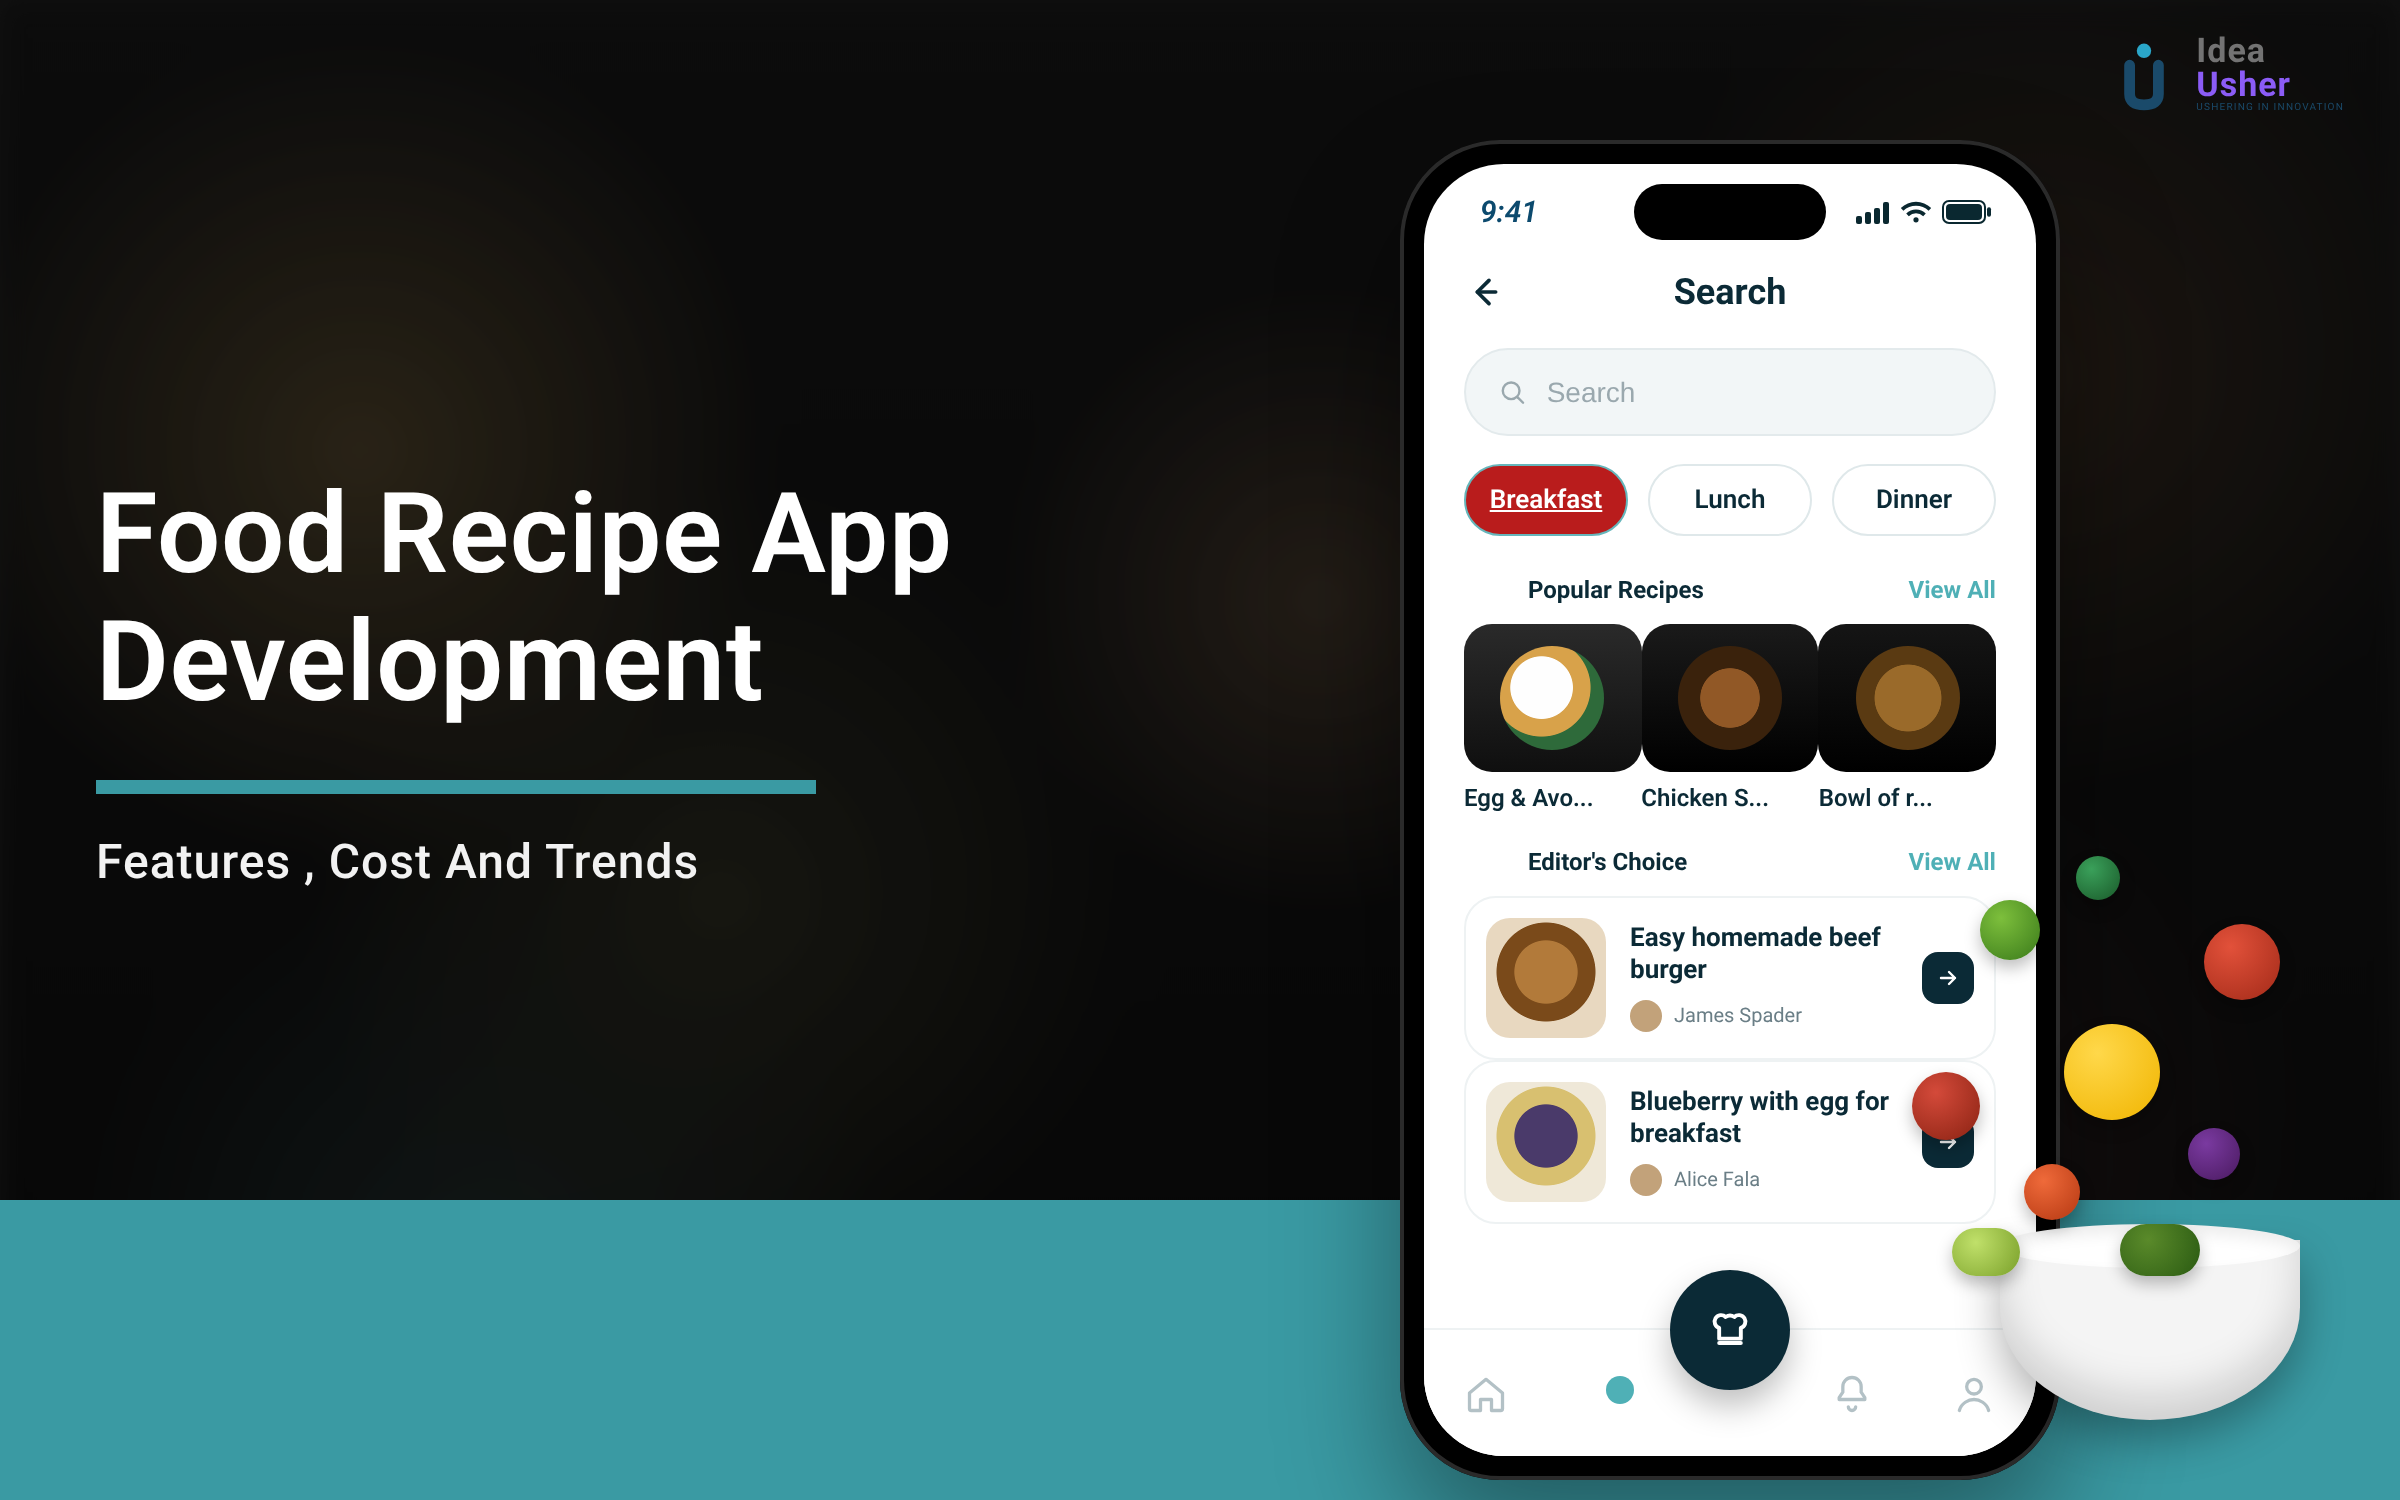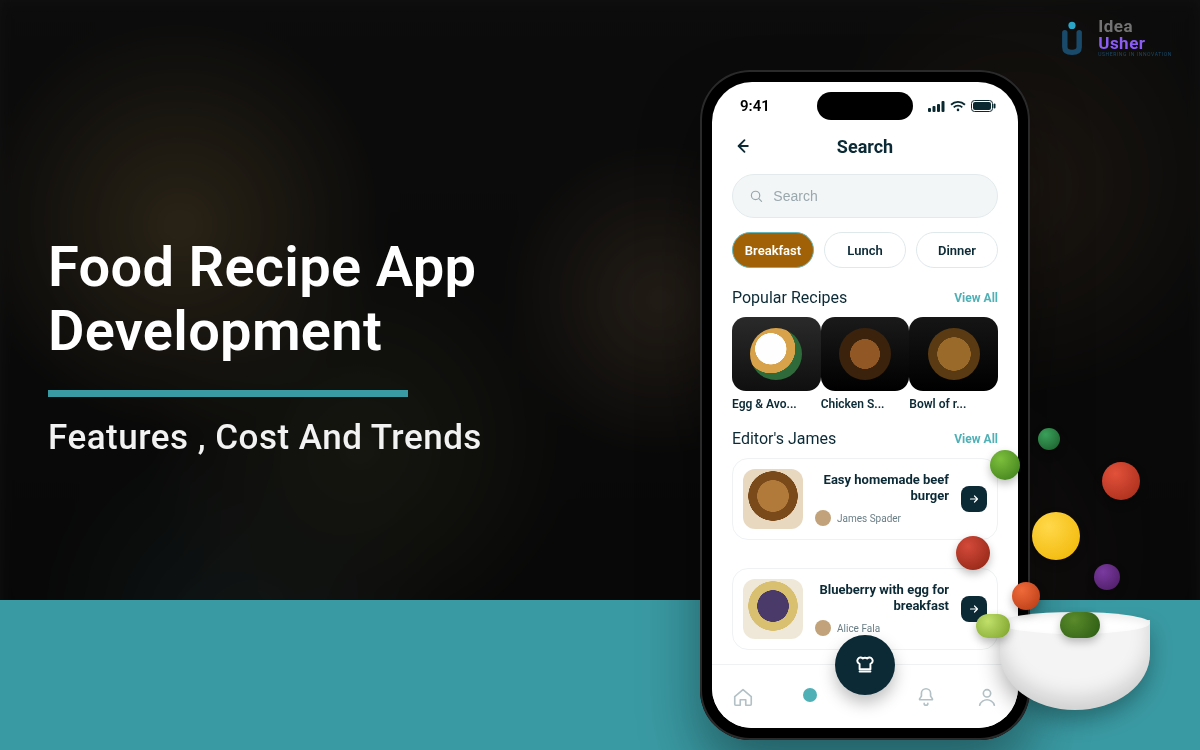--- a/index.html
+++ b/index.html
@@ -72,21 +72,21 @@
     font-weight: 600;
     letter-spacing: .3px;
   }
   .divider {
     width: 360px;
     height: 7px;
     background: #3a9aa3;
     margin: 26px 0 20px;
   }
   .subhead {
-    font-size: 35px;
+    font-size: 24px;
     font-weight: 500;
     letter-spacing: .5px;
     color: #f2f2f2;
   }
 
   
   .phone {
     position: absolute;
     top: 70px;
     left: 700px;
@@ -121,23 +121,24 @@
 
   
   .status-bar {
     height: 48px;
     display: flex;
     align-items: center;
     justify-content: space-between;
     padding: 0 22px 0 28px;
     font-size: 15px;
     font-weight: 600;
-    color: #000000;
+    color: #0c4a6e;
     position: relative;
     z-index: 3;
+    font-style: italic;
   }
   .status-right { display: flex; align-items: center; gap: 5px; }
   .status-right svg { display: block; }
 
   
   .header-row {
     display: flex;
     align-items: center;
     padding: 6px 20px 10px;
     position: relative;
@@ -182,29 +183,29 @@
     border-radius: 18px;
     background: #fff;
     border: 1px solid #dfe8ea;
     display: flex;
     align-items: center;
     justify-content: center;
     font-size: 13px;
     font-weight: 600;
     color: #0b2a36;
   }
-  .pill.active { background: #a16207; color: #fff; border-color: #66b6bb; }
+  .pill.active { background: #b91c1c; color: #fff; border-color: #66b6bb; text-decoration: underline; }
 
   .section-hdr {
     display: flex;
     align-items: center;
     justify-content: space-between;
     padding: 6px 20px 10px;
   }
-  .section-title { font-size: 16px; font-weight: 400; color: #0b2a36; }
+  .section-title { font-size: 12px; font-weight: 700; color: #0b2a36; margin-left: 32px; }
   .view-all { font-size: 12px; font-weight: 700; color: #4fb0b6; margin-left: 28px; }
 
   .recipe-row { display: flex; padding: 0 20px 12px; }
   .recipe-card { flex: 1 1 0; min-width: 0; }
   .recipe-thumb {
     width: 100%;
     height: 74px;
     border-radius: 14px;
     background: #222;
     margin-bottom: 6px;
@@ -219,21 +220,21 @@
     transform: translate(-50%, -50%);
   }
   .thumb-1 { background: linear-gradient(#2a2a2a, #0f0f0f); }
   .thumb-1 .plate { background: radial-gradient(circle at 40% 40%, #fefefe 0 35%, #d8a24a 36% 55%, #2e6a3a 56% 100%); }
   .thumb-2 { background: linear-gradient(#151515, #000); }
   .thumb-2 .plate { background: radial-gradient(circle at 50% 50%, #9a6a2a 0 45%, #5a3a12 46% 100%); }
   .thumb-3 { background: linear-gradient(#1a1a1a, #000); }
   .thumb-3 .plate { background: radial-gradient(circle at 50% 50%, #915826 0 40%, #3a220c 41% 100%); }
   .recipe-name { font-size: 12px; font-weight: 600; color: #0b2a36; white-space: nowrap; overflow: hidden; text-overflow: ellipsis; }
 
-  .editor-list { padding: 0 20px; display: flex; flex-direction: column; gap: 28px; text-align: right; }
+  .editor-list { padding: 0 20px; display: flex; flex-direction: column; gap: 0; }
   .editor-item {
     display: flex;
     align-items: center;
     gap: 12px;
     background: #fff;
     border: 1px solid #eef2f3;
     border-radius: 16px;
     padding: 10px;
     position: relative;
   }
@@ -431,21 +432,21 @@
       </div>
       <div class="recipe-card">
         <div class="recipe-thumb thumb-2">
             <div class="plate"></div>
           </div>
         <div class="recipe-name">Bowl of r...</div>
       </div>
     </div>
 
     <div class="section-hdr">
-      <div class="section-title">Editor's James</div>
+      <div class="section-title">Editor's Choice</div>
       <div class="view-all">View All</div>
     </div>
 
     <div class="editor-list">
       <div class="editor-item">
         <div class="editor-thumb et-1"></div>
         <div class="editor-texts">
           <div class="editor-title">Easy homemade beef burger</div>
           <div class="editor-author">
             <div class="avatar"></div>

